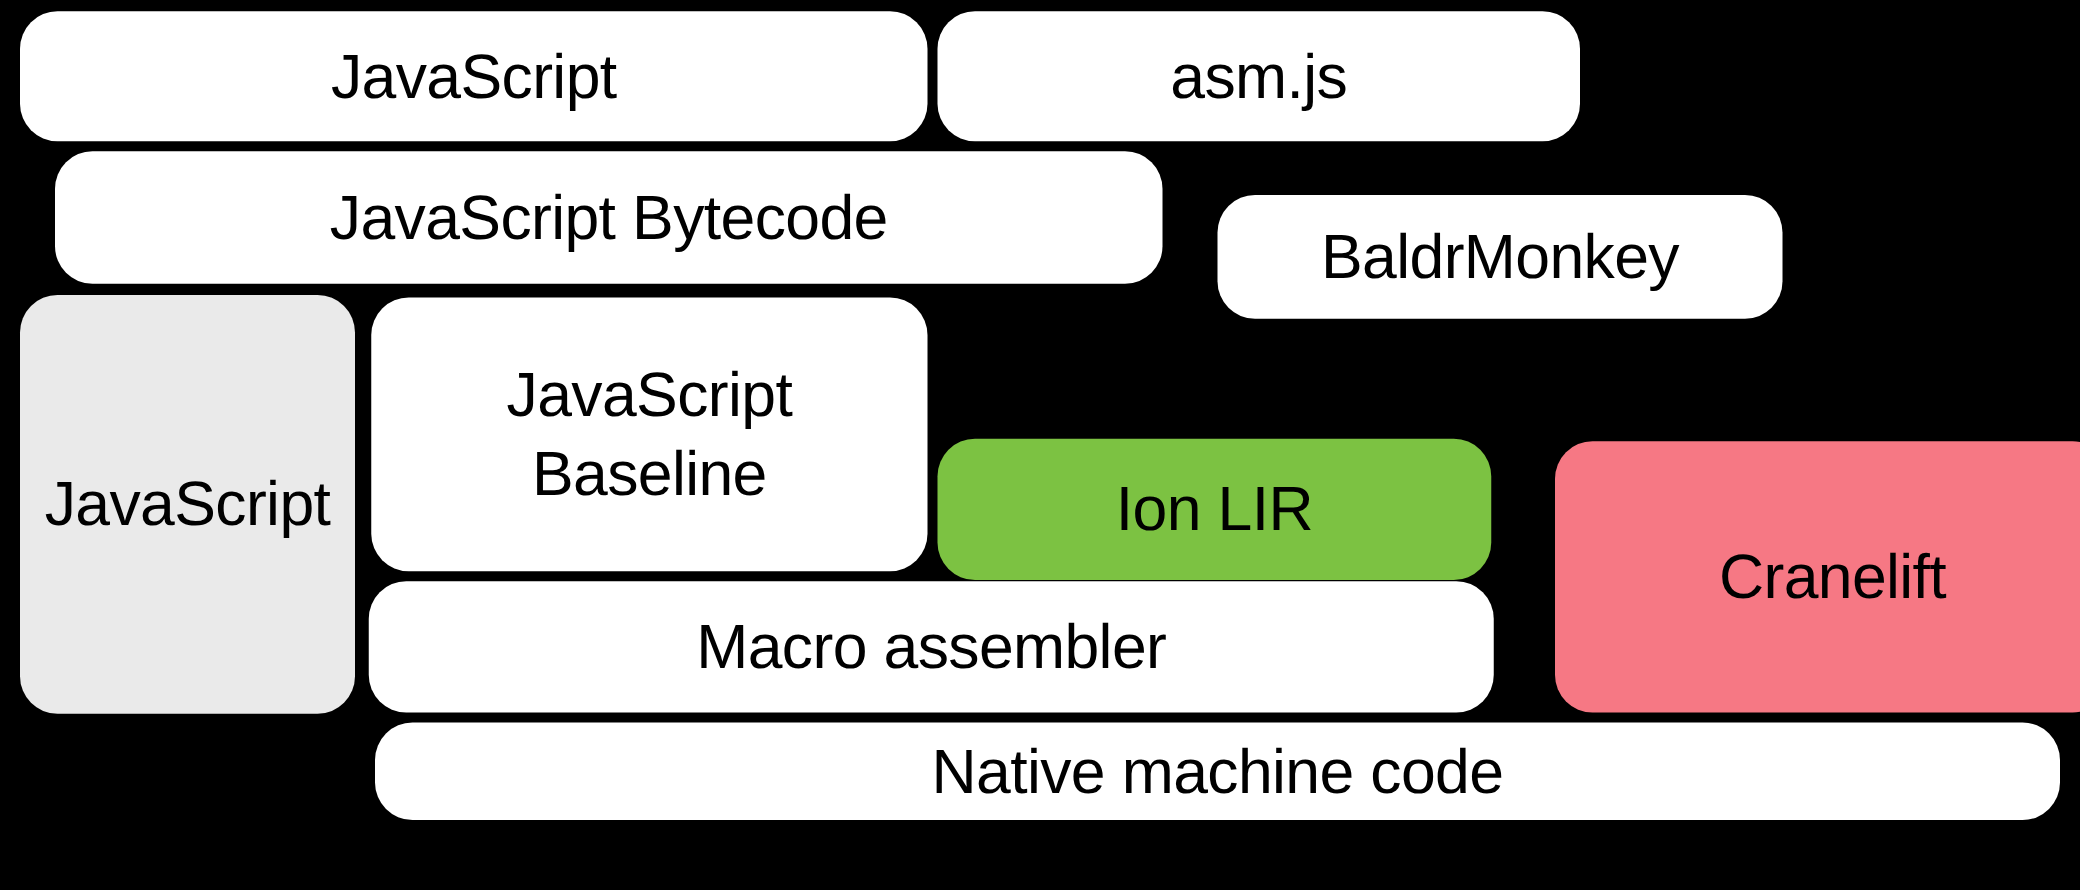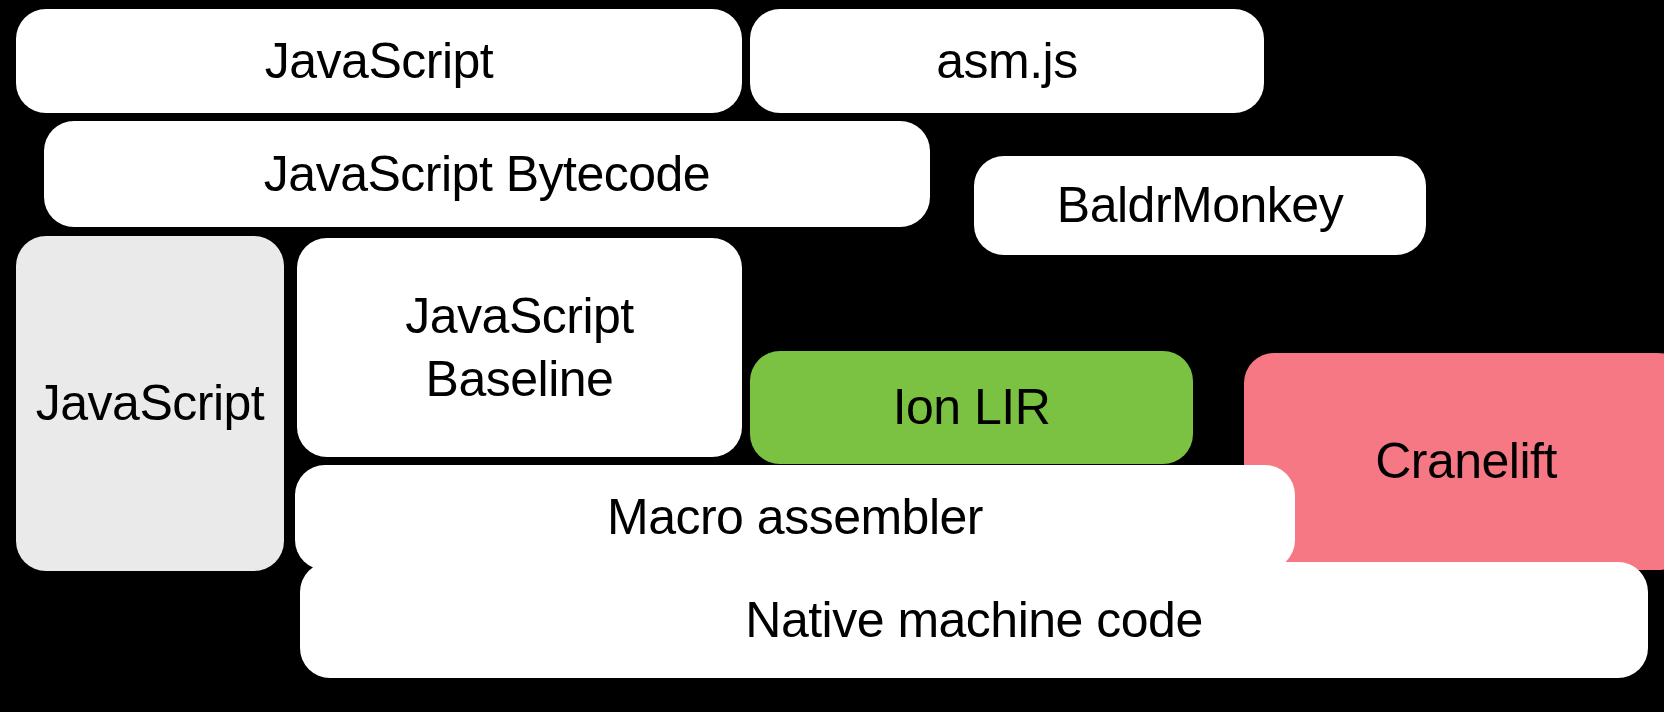--- a/index.html
+++ b/index.html
@@ -39,22 +39,22 @@
   .n-js        { left: 16px;   top: 9px;   width: 726px;  height: 104px; }
   .n-asmjs     { left: 750px;  top: 9px;   width: 514px;  height: 104px; }
   .n-wasm      { left: 1204px; top: 9px;   width: 444px;  height: 104px; }
   .n-bytecode  { left: 16px;   top: 121px; width: 886px;  height: 106px; margin-left: 28px; }
   .n-baldr     { left: 974px;  top: 128px; width: 452px;  height: 99px; margin-top: 28px;  }
   .n-interp    { left: 16px;   top: 236px; width: 268px;  height: 335px; }
   .n-baseline  { left: 297px;  top: 238px; width: 445px;  height: 219px; }
   .n-mir       { left: 750px;  top: 236px; width: 445px;  height: 107px; }
   .n-lir       { left: 750px;  top: 351px; width: 443px;  height: 113px; }
   .n-cranelift { left: 1204px; top: 353px; width: 444px;  height: 217px; margin-left: 40px; }
-  .n-macro     { left: 295px;  top: 465px; width: 1000px;  height: 105px; }
-  .n-native    { left: 300px;  top: 562px; width: 1348px; height: 116px; }
+  .n-macro     { left: 295px;  top: 465px; width: 900px;  height: 105px; }
+  .n-native    { left: 300px;  top: 578px; width: 1348px; height: 78px; }
 </style>
 </head>
 <body>
 
 <div id="canvas">
 
   <div class="node fill-white n-js">
     <span class="lbl">JavaScript</span>
   </div>
 

